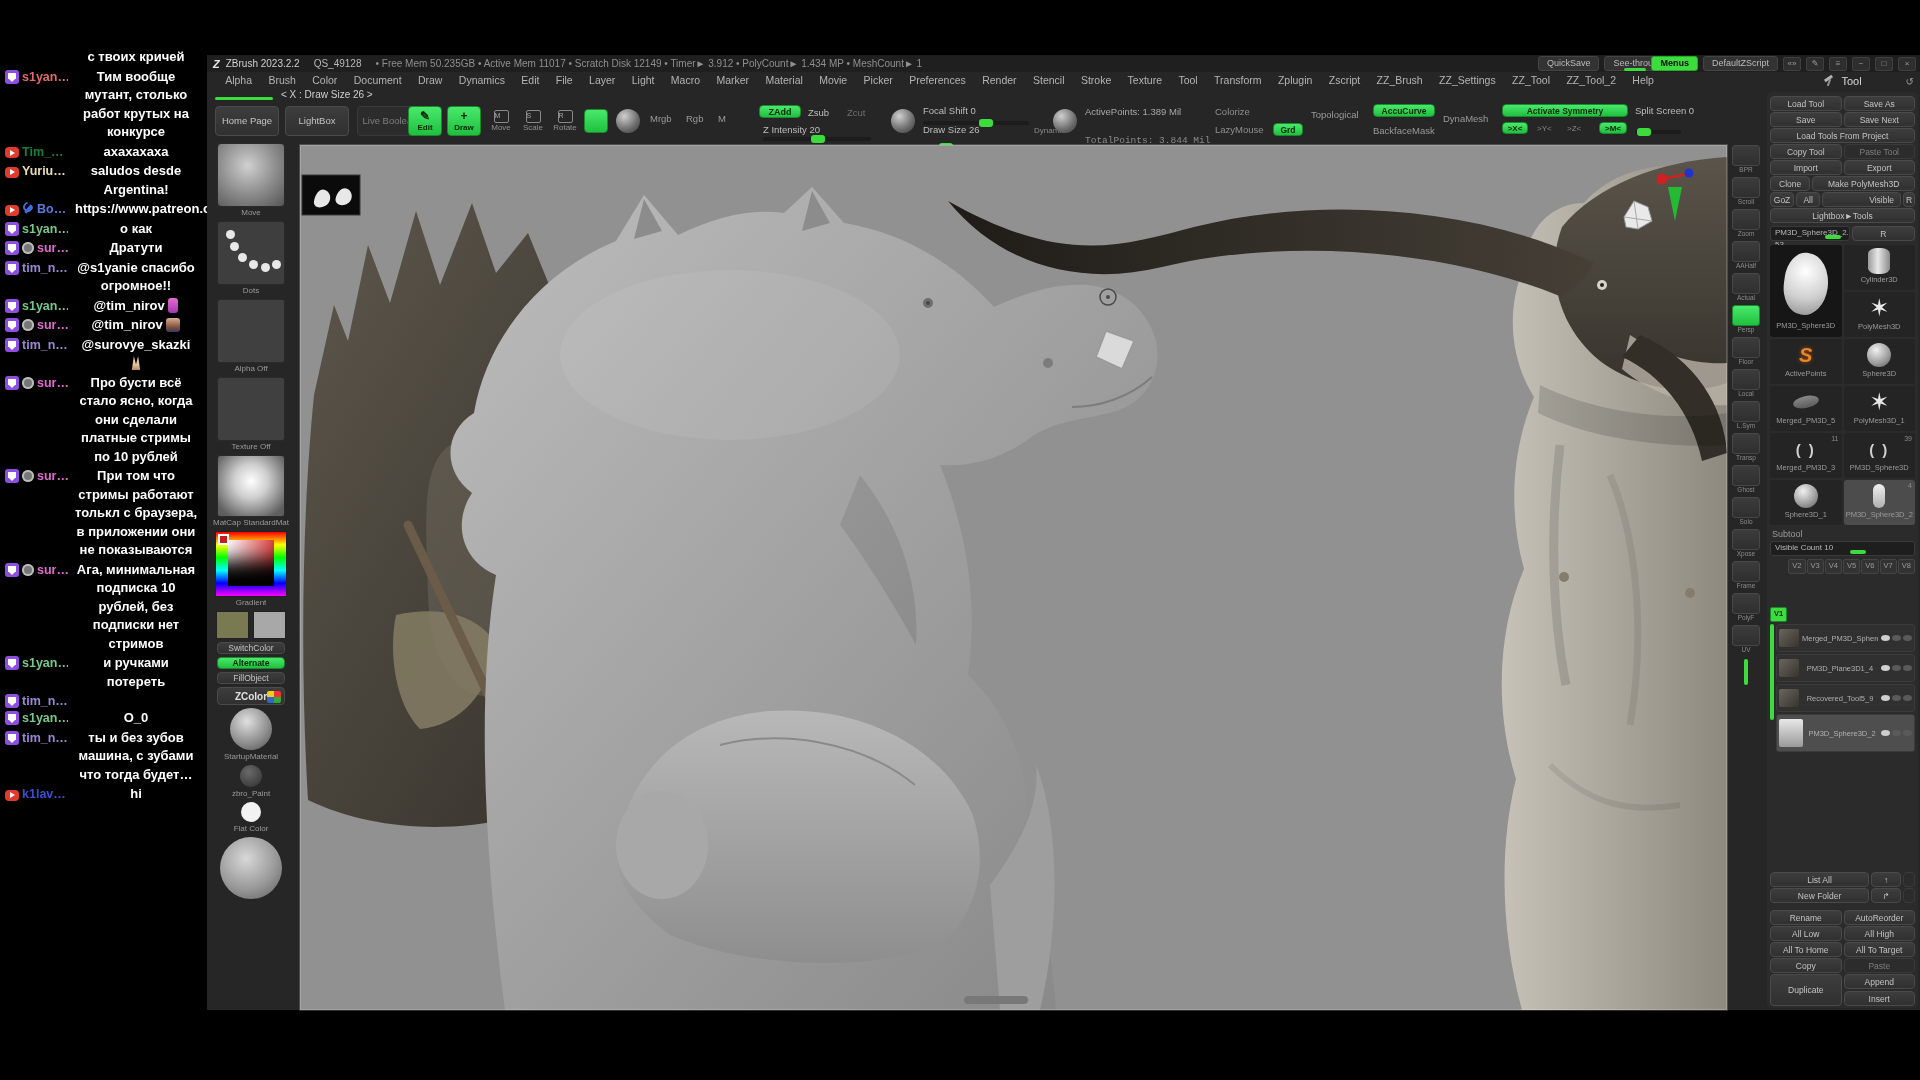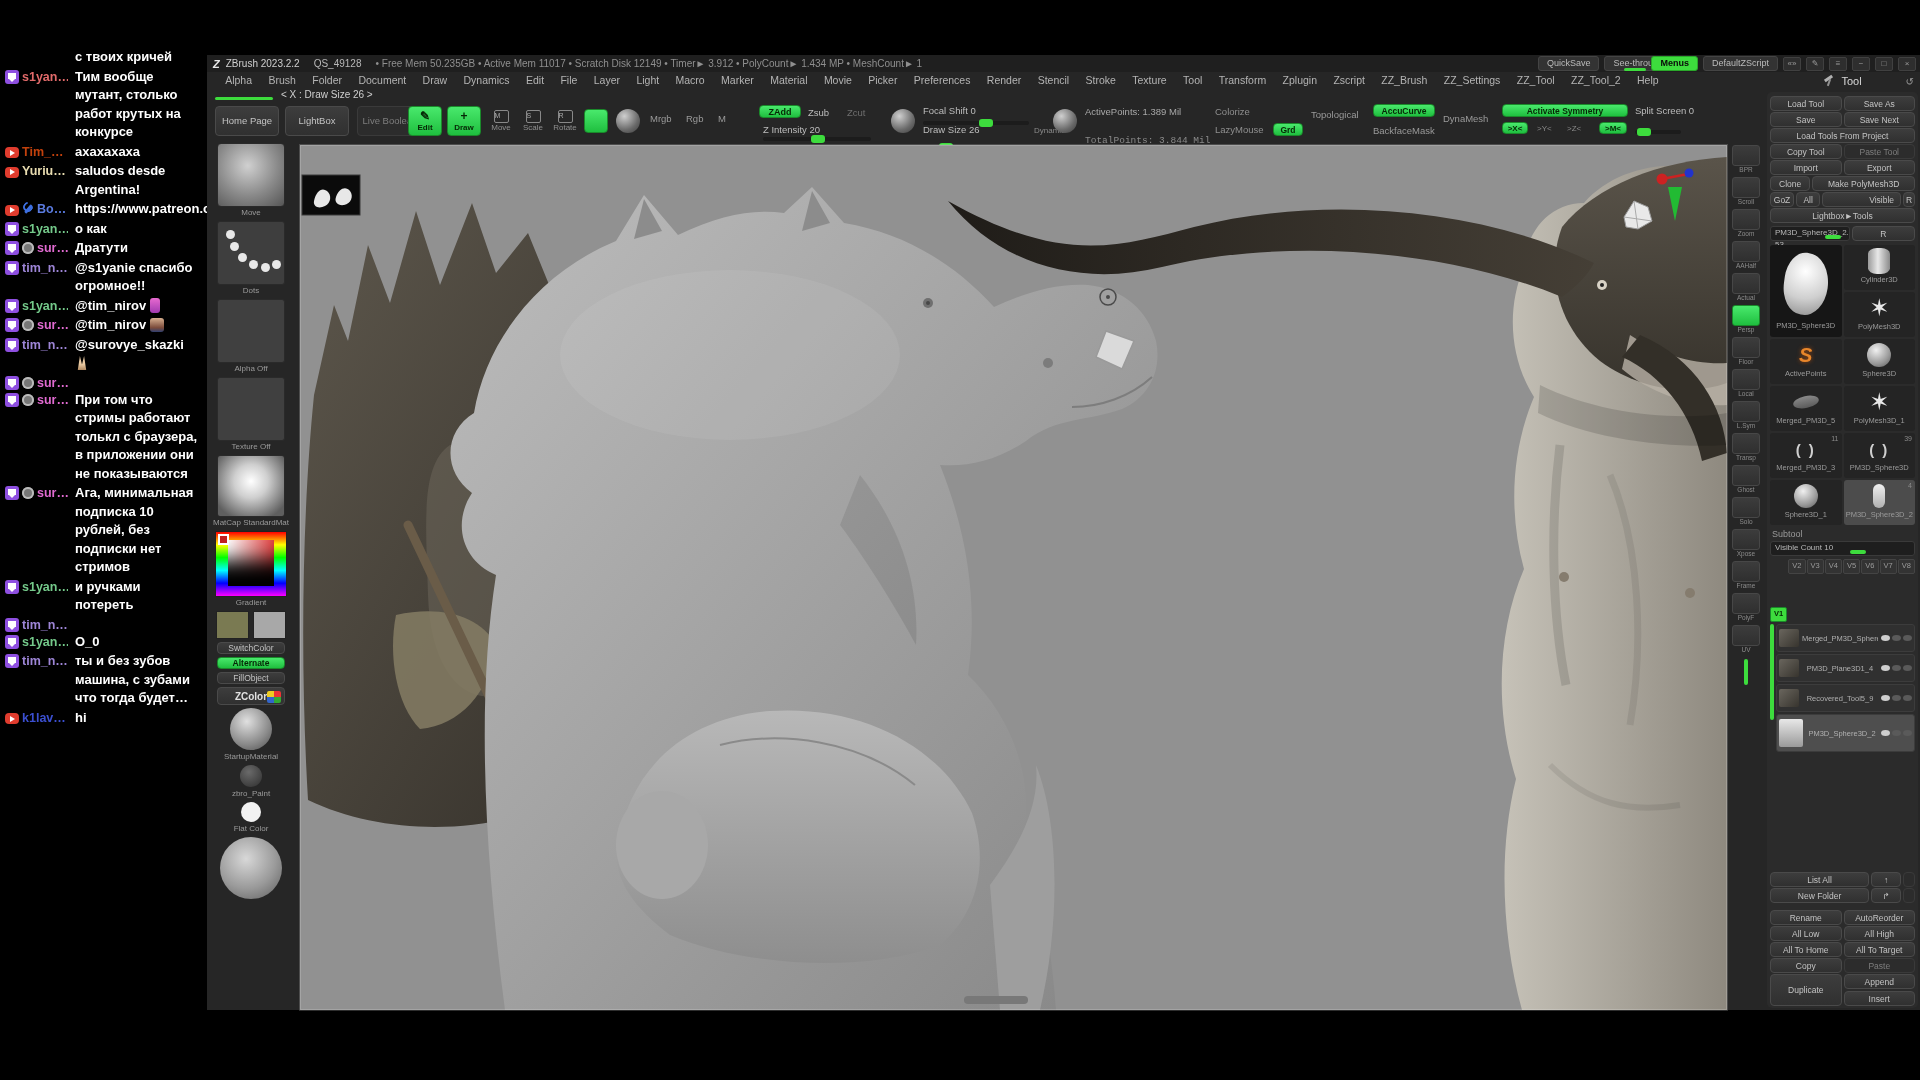--- a/index.html
+++ b/index.html
@@ -6,21 +6,21 @@
   #stage{position:relative;width:1920px;height:1080px;background:#000;overflow:hidden;
          font-family:"Liberation Sans",sans-serif;color:#c8c8c8;}
 
   
   .chat{position:absolute;left:0;top:48px;width:207px;background:#000;}
   .crow{display:flex;align-items:flex-start;margin:0 0 1px 0;}
   .cmeta{width:70px;flex:none;display:flex;gap:3px;align-items:center;padding-left:5px;
          padding-top:2px;}
   .cuser{font-weight:bold;font-size:12.5px;white-space:nowrap;overflow:hidden;max-width:46px;}
   .ctext{flex:1;color:#fff;font-weight:bold;font-size:13px;line-height:18.5px;
-         padding-right:10px;word-wrap:break-word;overflow-wrap:break-word;}
+         padding-right:10px;word-wrap:break-word;overflow-wrap:break-word;text-align:center;}
   .picon{display:none;width:14px;height:14px;flex:none;border-radius:3px;position:relative;}
   .picon[data-platform="twitch"]{display:inline-block;background:#8e4fe0;}
   .picon[data-platform="twitch"]::after{content:"";position:absolute;left:3px;top:3px;width:8px;height:6px;
         background:#fff;}
   .picon[data-platform="twitch"]::before{content:"";position:absolute;left:4px;top:9px;
         border-left:3px solid transparent;border-right:3px solid transparent;border-top:3px solid #fff;}
   .picon[data-platform="youtube"]{display:inline-block;background:#e03c2e;border-radius:4px;height:11px;margin-top:2px;}
   .picon[data-platform="youtube"]::after{content:"";position:absolute;left:5px;top:2.5px;
         border-top:3px solid transparent;border-bottom:3px solid transparent;border-left:5px solid #fff;}
   .cbadge{display:none;width:12px;height:12px;flex:none;border-radius:50%;position:relative;}
@@ -201,21 +201,21 @@
 
           <span class="cuser" style="color: rgb(224, 106, 106);">s1yan…</span>
         </div>
         <div class="ctext"><span>Тим вообще мутант, столько работ крутых на конкурсе</span> </div>
       </div>
 
       <div class="crow">
         <div class="cmeta">
           <span class="picon" data-platform="youtube"></span>
 
-          <span class="cuser" style="color: #c2410c;">Tim_…</span>
+          <span class="cuser" style="color: #15803d;">Tim_…</span>
         </div>
         <div class="ctext"><span>ахахахаха</span> </div>
       </div>
 
       <div class="crow">
         <div class="cmeta">
           <span class="picon" data-platform="youtube"></span>
 
           <span class="cuser" style="color: rgb(232, 220, 176);">Yuriu…</span>
         </div>
@@ -284,20 +284,21 @@
         </div>
         <div class="ctext"><span>@surovye_skazki</span> <span class="emote" data-emote="hands"></span></div>
       </div>
 
       <div class="crow">
         <div class="cmeta">
           <span class="picon" data-platform="twitch"></span>
           <span class="cbadge" data-badge="sub"></span>
           <span class="cuser" style="color: rgb(224, 106, 208);">sur…</span>
         </div>
+        <div class="ctext"><span>Про бусти всё стало ясно, когда они сделали платные стримы по 10 рублей</span> </div>
       </div>
 
       <div class="crow">
         <div class="cmeta">
           <span class="picon" data-platform="twitch"></span>
           <span class="cbadge" data-badge="sub"></span>
           <span class="cuser" style="color: rgb(224, 106, 208);">sur…</span>
         </div>
         <div class="ctext"><span>При том что стримы работают толькл с браузера, в приложении они не показываются</span> </div>
       </div>
@@ -378,21 +379,21 @@
         <span class="tb-ico">×</span>
       </span>
     </div>
 
     <div class="menubar">
 
         <span class="mitem">Alpha</span>
 
         <span class="mitem">Brush</span>
 
-        <span class="mitem">Folder</span>
+        <span class="mitem">Color</span>
 
         <span class="mitem">Document</span>
 
         <span class="mitem">Draw</span>
 
         <span class="mitem">Dynamics</span>
 
         <span class="mitem">Edit</span>
 
         <span class="mitem">File</span>

